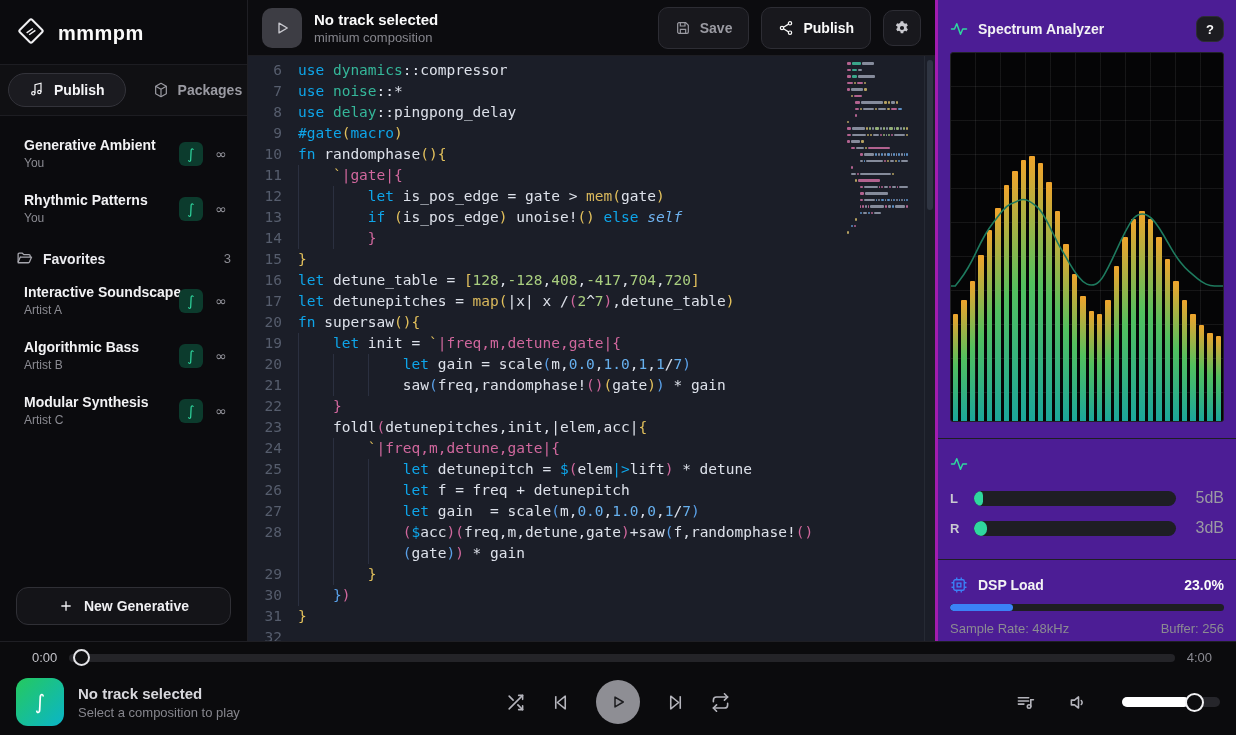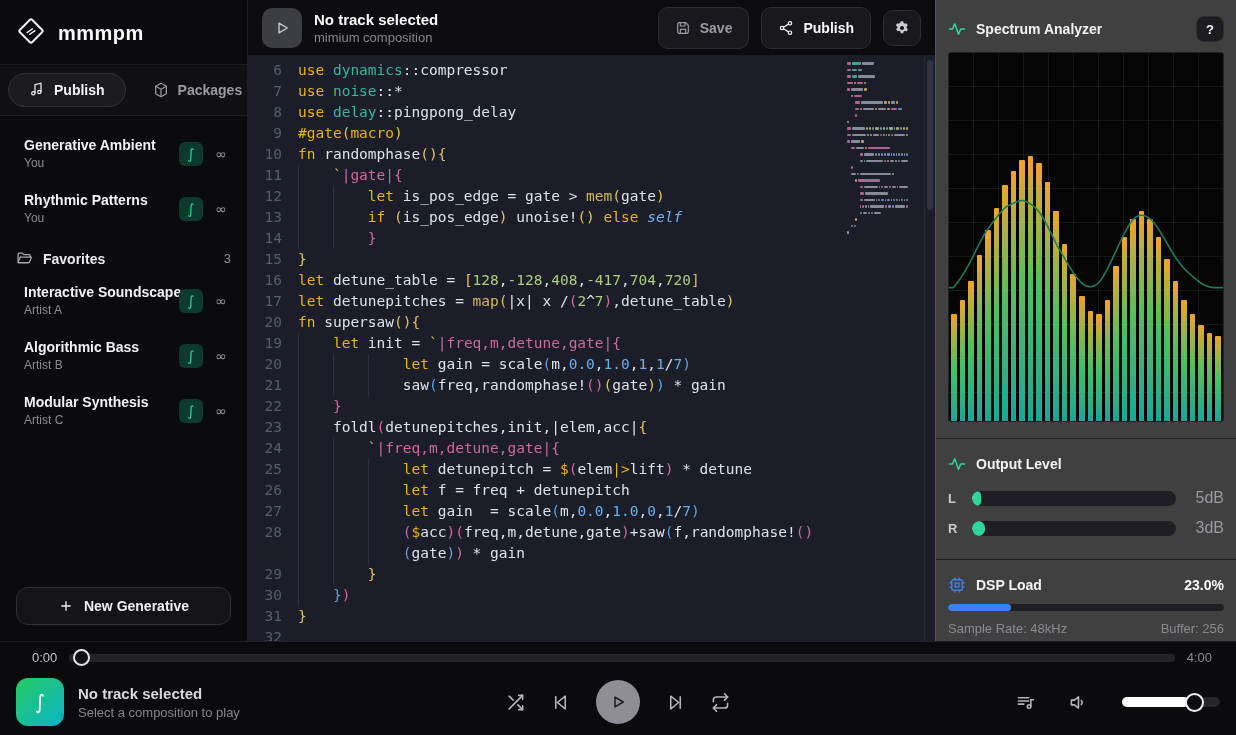--- a/index.html
+++ b/index.html
@@ -42,39 +42,39 @@
   .pill-btn.publish { color:#fafafa; }
   .icon-btn { width:38px; height:36px; display:flex; align-items:center; justify-content:center; background:#18181d; border:1px solid #2d2d34; border-radius:10px; color:#c9c9cf; cursor:pointer; }
 
   
   .editor { position:absolute; left:248px; top:56px; width:687px; height:585px; background:#1b1e28; overflow:hidden; font-family:"DejaVu Sans Mono",monospace; font-size:14.5px; line-height:21px; }
   .code { position:absolute; left:0; top:4px; right:90px; }
   .code-line { display:flex; height:21px; white-space:pre; }
   .ln { width:50px; text-align:right; padding-right:16px; color:#565d6d; flex:none; user-select:none; }
   .lc { position:relative; flex:1; }
   .guide { position:absolute; top:0; bottom:0; width:1px; background:#2b3040; }
-  .tok-kw  { color:#eab308; }
+  .tok-kw  { color:#0ea5e9; }
   .tok-mod { color:#35b79a; }
   .tok-pln { color:#dde1ea; }
   .tok-fnc { color:#d9b85c; }
   .tok-b1  { color:#e2c05c; }
   .tok-b2  { color:#d0679d; }
   .tok-b3  { color:#5aa0e8; }
   .tok-num { color:#a9ce7f; }
   .tok-numb{ color:#67b0ee; }
   .tok-slf { color:#6fb3f0; font-style:italic; }
   .tok-tick{ color:#e2c05c; }
   .minimap { position:absolute; top:6px; right:26px; width:62px; }
   .mm-row { display:flex; height:2.5px; margin-bottom:4px; }
   .mm-seg { height:100%; border-radius:1px; margin-right:1px; }
   .ed-scrollbar { position:absolute; right:0; top:0; bottom:0; width:11px; border-left:1px solid #262a34; }
   .ed-thumb { position:absolute; top:4px; left:2px; width:6px; height:150px; background:#2f3542; border-radius:3px; }
 
   
-  .rightpanel { position:absolute; left:935px; top:0; width:301px; height:641px; background:#404040; border-left:1px solid #a21caf; }
+  .rightpanel { position:absolute; left:935px; top:0; width:301px; height:641px; background:#4c1d95; border-left:3px solid #a21caf; }
   .rp-header { display:flex; align-items:center; gap:10px; padding:16px 12px 10px; }
   .rp-header .ttl { font-size:14px; font-weight:bold; color:#f2f2f4; flex:1; }
   .pulse-ic { color:#2fd79f; flex:none; }
   .help-btn { width:28px; height:26px; background:#1c1c21; border:1px solid #2d2d34; border-radius:8px; color:#fafafa; font-size:13px; font-weight:bold; cursor:pointer; }
   .spectrum { position:relative; margin:0 12px; height:370px; background:#050506; border:1px solid #222227; border-radius:3px; overflow:hidden;
     background-image:
       repeating-linear-gradient(to right, transparent 0 24px, rgba(255,255,255,.07) 24px 25px),
       repeating-linear-gradient(to bottom, transparent 0 33px, rgba(255,255,255,.07) 33px 34px); }
   .bars { position:absolute; inset:0; display:flex; align-items:flex-end; gap:3px; padding:0 2px; }
   .bar { flex:1; border-radius:1px 1px 0 0; background:linear-gradient(to top, #1ba69b 0%, #52c05e 52%, #f0a42c 100%); }
@@ -534,21 +534,20 @@
           <path d="M0 235.5 L4.3 235.5 Q4.3 235.5 8.6 230.0 Q12.9 224.5 17.2 217.1 Q21.5 209.8 25.8 200.6 Q30.1 191.4 34.4 184.0 Q38.7 176.6 43.0 171.1 Q47.3 165.6 51.6 160.1 Q55.9 154.6 60.2 152.7 Q64.5 150.9 68.8 149.0 Q73.0 147.2 77.3 149.0 Q81.6 150.9 85.9 154.6 Q90.2 158.2 94.5 165.6 Q98.8 173.0 103.1 182.2 Q107.4 191.4 111.7 198.7 Q116.0 206.1 120.3 213.4 Q124.6 220.8 128.9 226.3 Q133.2 231.8 137.5 233.7 Q141.8 235.5 146.1 233.7 Q150.4 231.8 154.7 224.5 Q159.0 217.1 163.3 207.9 Q167.6 198.7 171.9 189.5 Q176.2 180.3 180.5 173.0 Q184.8 165.6 189.1 163.8 Q193.4 161.9 197.7 163.8 Q202.0 165.6 206.3 171.1 Q210.5 176.6 214.8 184.0 Q219.1 191.4 223.4 198.7 Q227.7 206.1 232.0 211.6 Q236.3 217.1 240.6 220.8 Q244.9 224.5 249.2 228.2 Q253.5 231.8 257.8 233.7 Q262.1 235.5 266.4 235.5 L275 235.5" fill="none" stroke="#1e7a5e" stroke-width="1.6"></path>
         </svg>
     </div>
     <hr class="rp-div">
     <div class="rp-header">
       <span class="pulse-ic" style="display:flex">
         <svg width="18" height="18" viewBox="0 0 24 24" fill="none" stroke="currentColor" stroke-width="2">
             <polyline points="2 12 6 12 9 5 14 19 17 12 22 12" stroke-linejoin="round" stroke-linecap="round"></polyline>
           </svg>
       </span>
-      <span class="ttl">Output Level</span>
     </div>
     <div class="meter-row">
       <span class="meter-label">L</span>
       <div class="meter-track">
           <div class="meter-fill" id="meter-l" style="width: 4.5%;"></div>
         </div>
       <span class="meter-val">5dB</span>
     </div>
     <div class="meter-row">
       <span class="meter-label">R</span>

